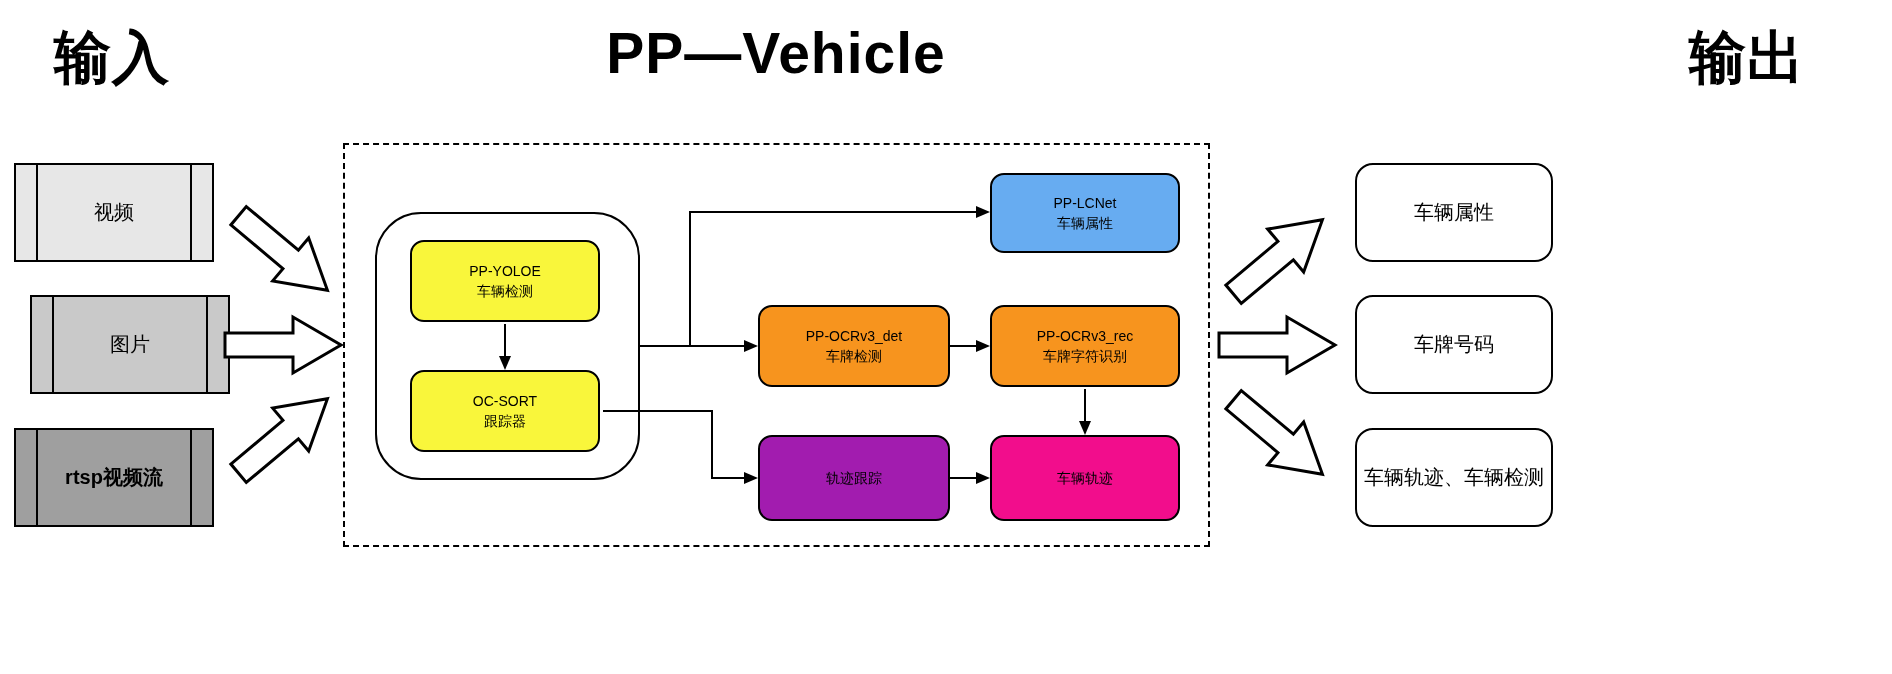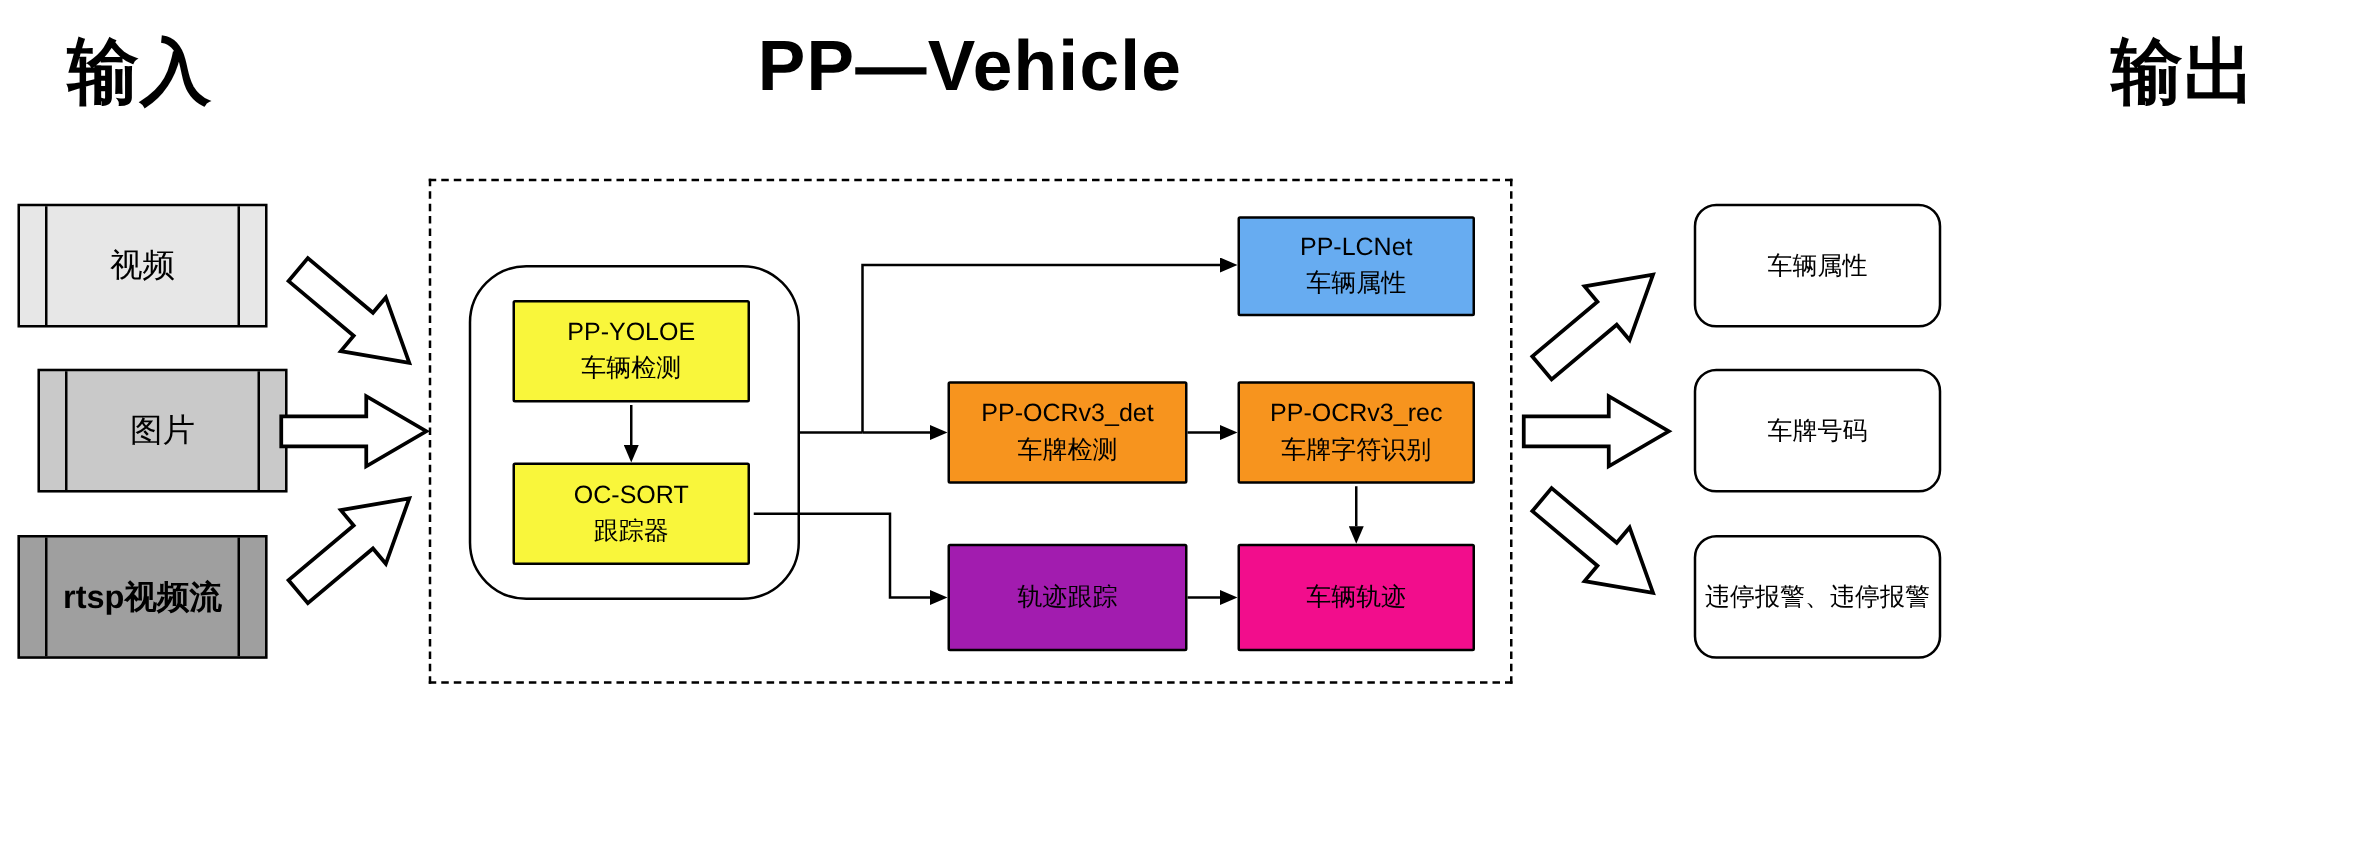--- a/index.html
+++ b/index.html
@@ -40,21 +40,21 @@
   .input-box::before, .input-box::after {
     content: "";
     position: absolute;
     top: 0; bottom: 0;
     width: 0;
     border-left: 2px solid #000;
   }
   .input-box::before { left: 20px; }
   .input-box::after  { right: 20px; }
   .input-box .label {
-    font-size: 26px;
+    font-size: 20px;
     text-align: center;
   }
   
   .block-arrow {
     position: absolute;
     width: 120px;
     height: 64px;
   }
   .block-arrow svg { display: block; width: 100%; height: 100%; overflow: visible; }
   
@@ -70,28 +70,28 @@
     left: 375px; top: 212px;
     width: 265px; height: 268px;
     border: 2px solid #000;
     border-radius: 46px;
     box-sizing: border-box;
     background: #fff;
   }
   .node {
     position: absolute;
     border: 2px solid #000;
-    border-radius: 2px;
+    border-radius: 14px;
     box-sizing: border-box;
     display: flex;
     flex-direction: column;
     align-items: center;
     justify-content: center;
     text-align: center;
-    font-size: 20px;
+    font-size: 14px;
     line-height: 1.45;
   }
   
   .edges {
     position: absolute;
     left: 0; top: 0;
     width: 1892px; height: 674px;
     pointer-events: none;
   }
   
@@ -213,16 +213,16 @@
     </svg>
   </div>
 
   <div class="output-box" style="top:163px;">
     <span>车辆属性</span>
   </div>
   <div class="output-box" style="top:295px;">
     <span>车牌号码</span>
   </div>
   <div class="output-box" style="top:428px;">
-    <span>违停报警、违停报警</span>
+    <span>车辆轨迹、车辆检测</span>
   </div>
 
 </div>
 
 </body></html>

